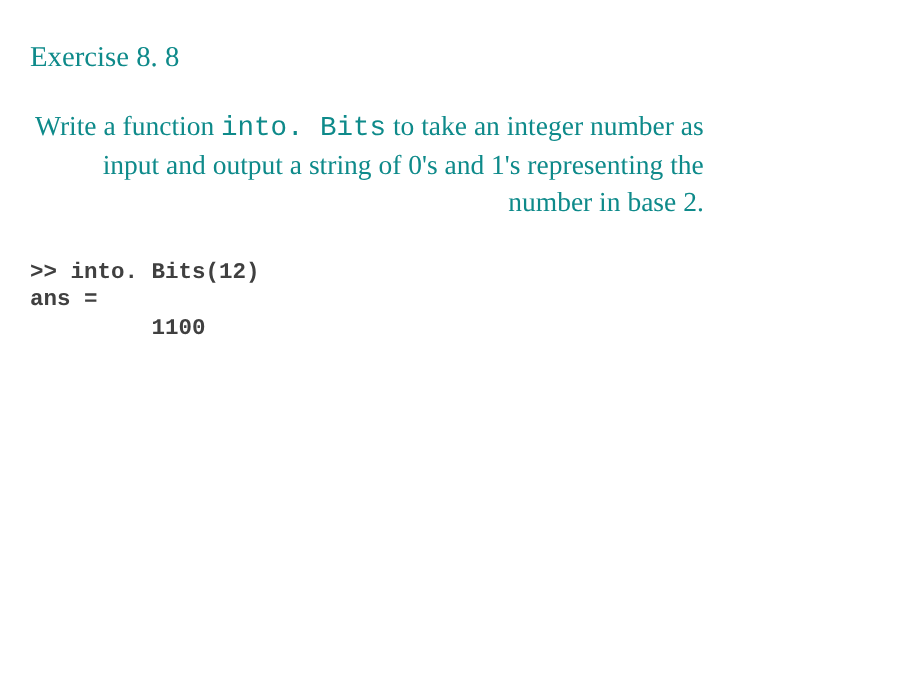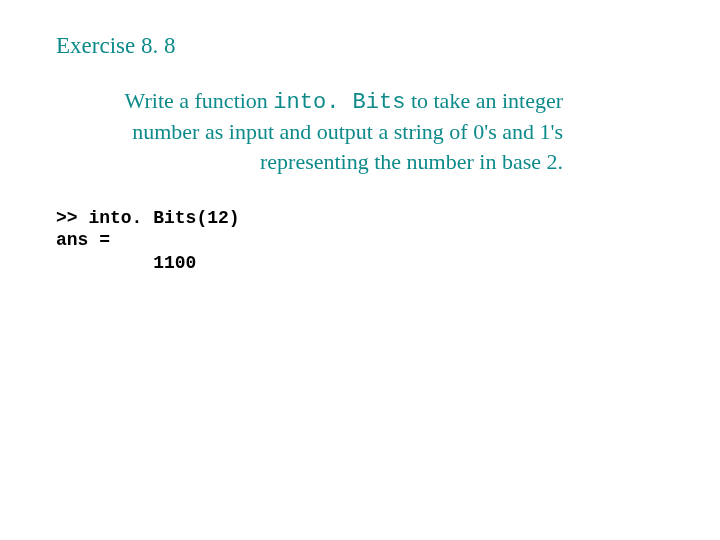--- a/index.html
+++ b/index.html
@@ -6,21 +6,21 @@
     margin: 0;
     padding: 0;
     width: 720px;
     height: 540px;
     background: #ffffff;
     font-family: Georgia, "Times New Roman", serif;
     color: #0e8a8a;
   }
   .slide {
     box-sizing: border-box;
-    padding: 32px 40px 30px 56px;
+    padding: 32px 40px 30px 24px;
     width: 603px;
     height: 540px;
   }
   .title {
     font-size: 23px;
     font-weight: normal;
     margin: 0 0 26px 0;
     line-height: 1.2;
   }
   .body-text {
@@ -32,21 +32,21 @@
   .body-text .code-inline {
     font-family: "Courier New", Courier, monospace;
     font-size: 22px;
   }
   .code-block {
     font-family: "Courier New", Courier, monospace;
     font-size: 18px;
     font-weight: bold;
     white-space: pre;
     line-height: 1.25;
-    color: #000000;
+    color: #404040;
   }
 </style>
 </head>
 <body>
 
 <div class="slide">
   <h1 class="title">Exercise 8. 8</h1>
 
   <p class="body-text">
     <span>Write a function </span><span class="code-inline">into. Bits</span><span> to take an integer number as input and output a string of 0's and 1's representing the number in base 2.</span>

